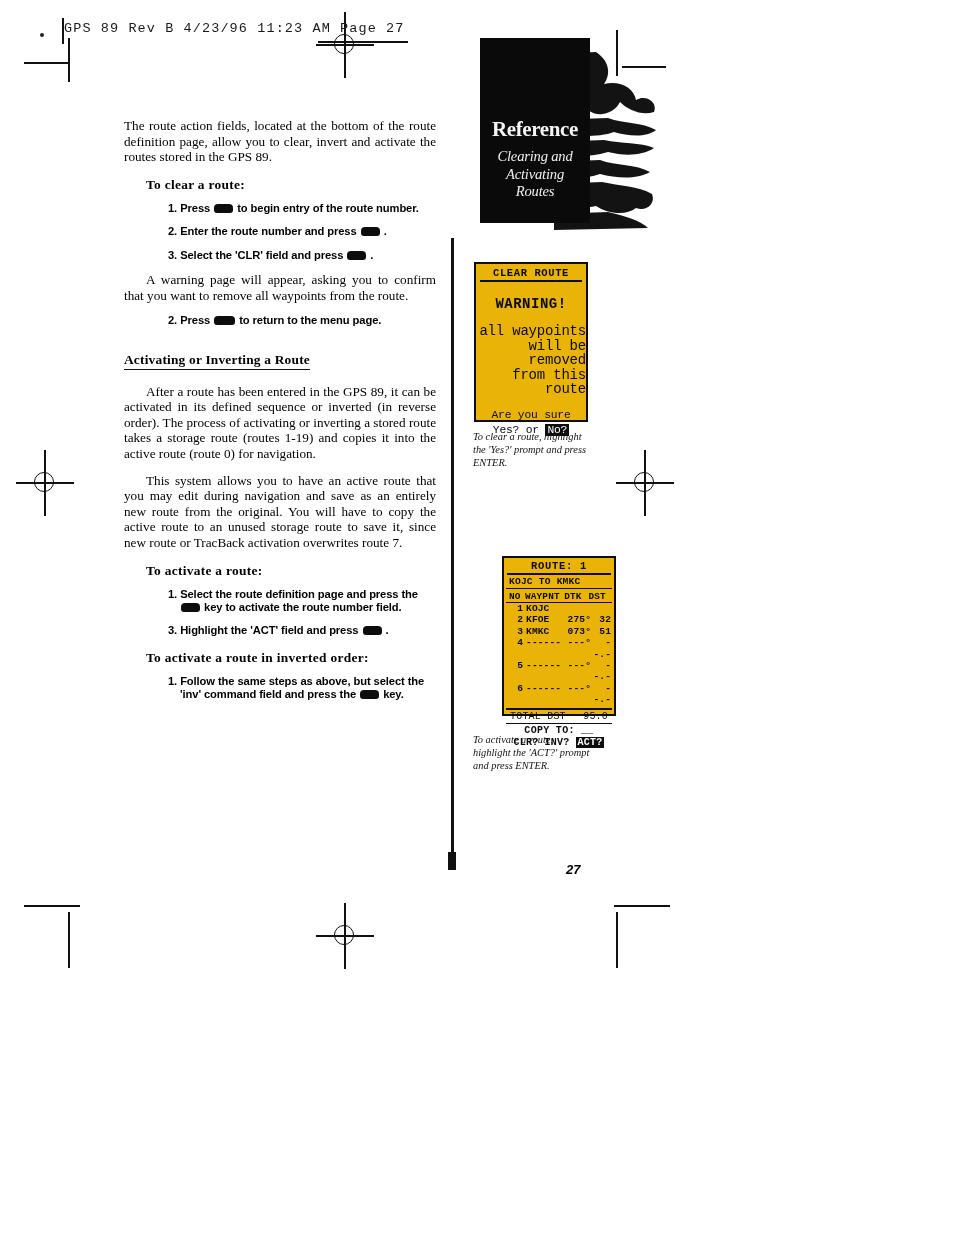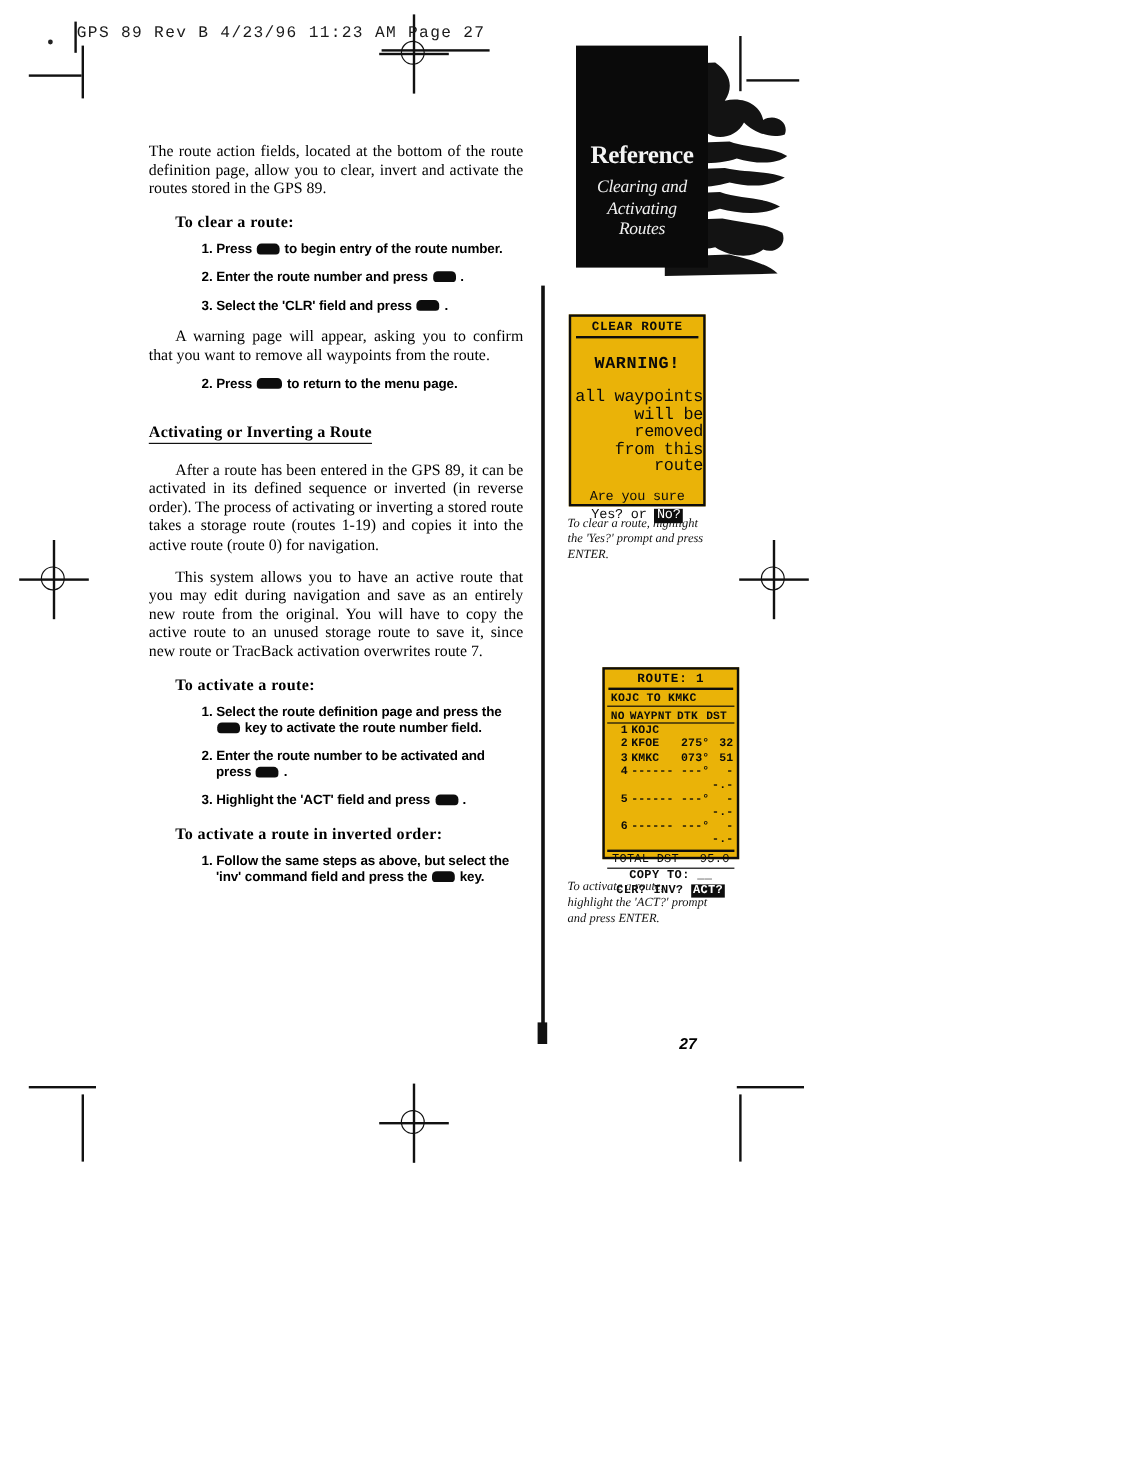--- a/index.html
+++ b/index.html
@@ -492,27 +492,20 @@
   <h4 class="bold-lead">To activate a route:</h4>
 
   <div class="step">
     <span class="hang">
       <span>1. Select the route definition page and press the</span>
       <span class="keycap"></span>
       <span>key to activate the route number field.</span>
     </span>
   </div>
 
-  <div class="step">
-    <span class="hang">
-      <span>2. Enter the route number to be activated and press</span>
-      <span class="keycap"></span>
-      <span>.</span>
-    </span>
-  </div>
 
   <div class="step">
     <span class="hang">
       <span>3. Highlight the 'ACT' field and press</span>
       <span class="keycap"></span>
       <span>.</span>
     </span>
   </div>
 
 

